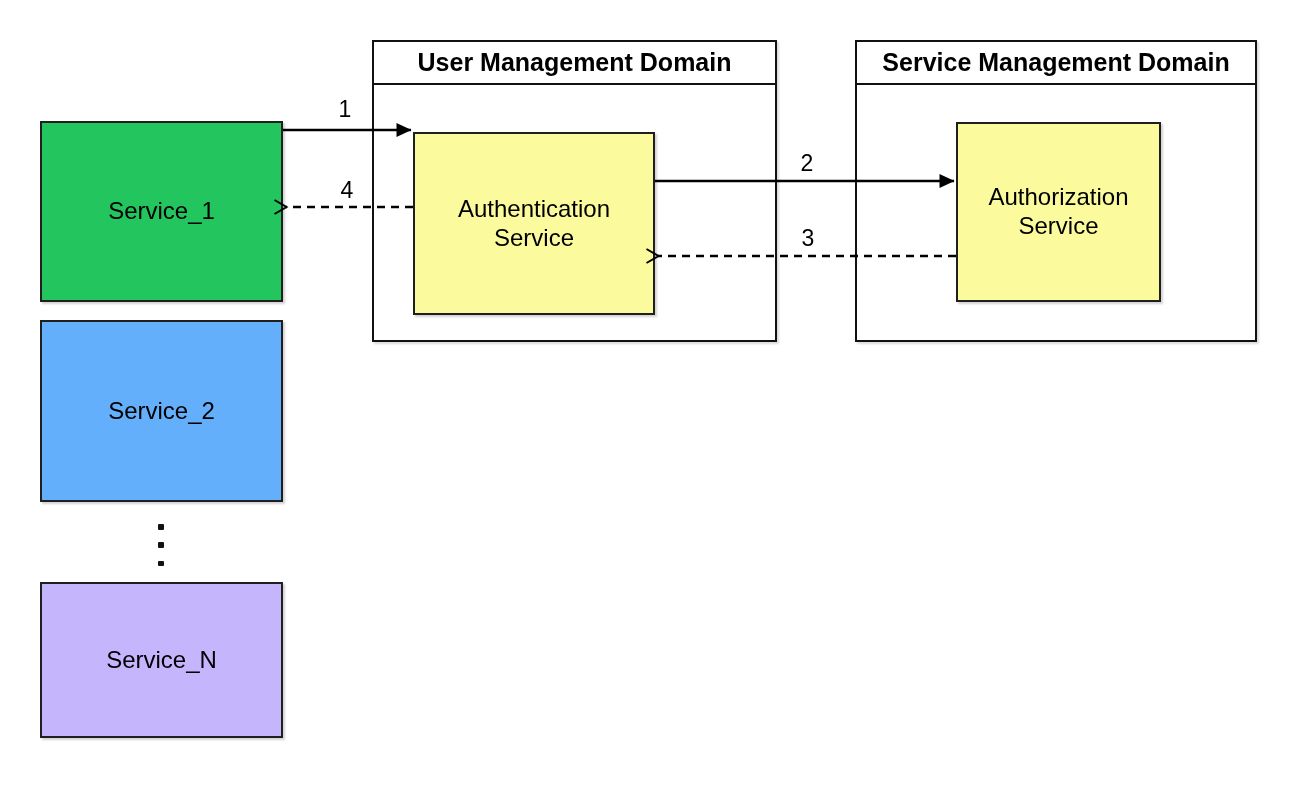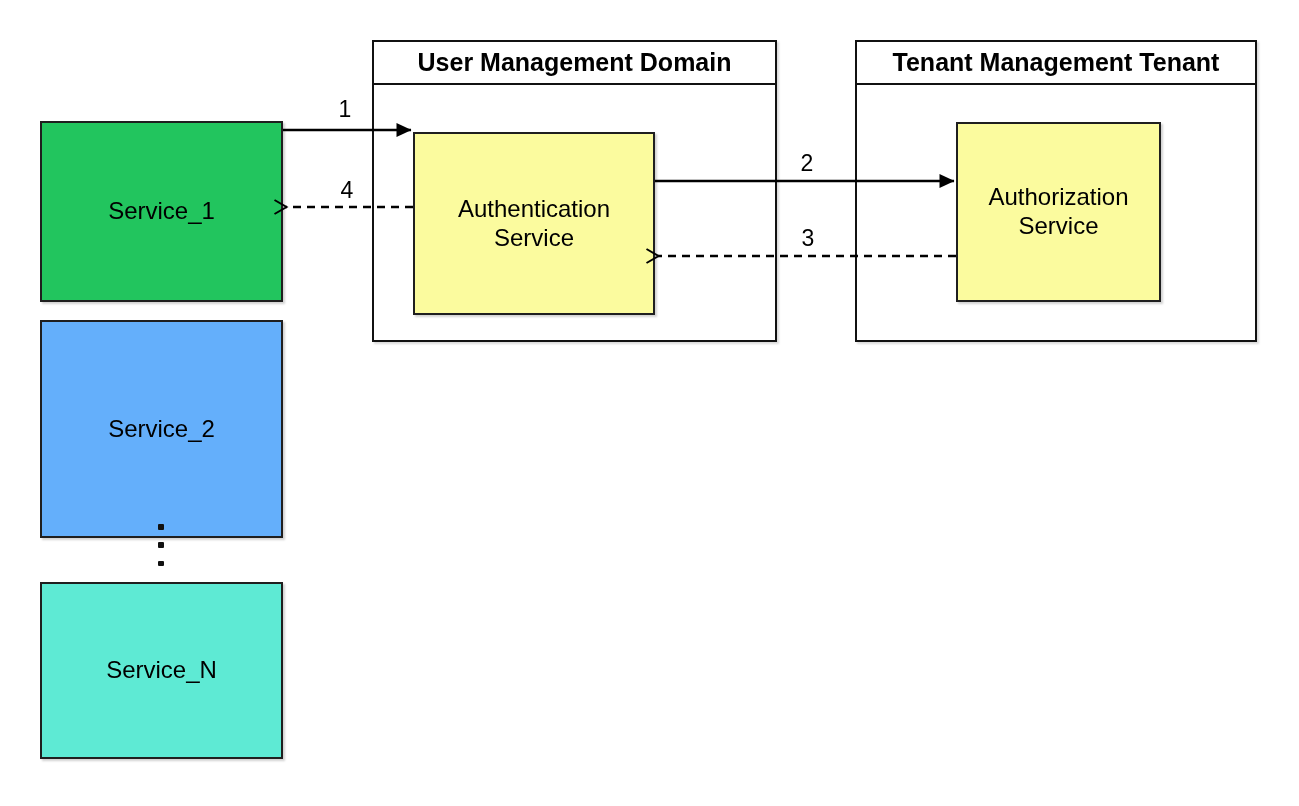--- a/index.html
+++ b/index.html
@@ -25,22 +25,22 @@
     justify-content: center;
     text-align: center;
     color: #000000;
     font-size: 24px;
     line-height: 1.2;
     box-shadow: 2px 2px 2px rgba(0,0,0,0.18);
   }
   .box .lbl { white-space: pre-line; }
   
   .svc1 { left: 40px;  top: 121px; width: 243px; height: 181px; background: #22c55e; }
-  .svc2 { left: 40px;  top: 320px; width: 243px; height: 218px; background: #64AFFB; }
-  .svcN { left: 40px;  top: 582px; width: 243px; height: 177px; background: #5eead4; }
+  .svc2 { left: 40px;  top: 320px; width: 243px; height: 182px; background: #64AFFB; }
+  .svcN { left: 40px;  top: 582px; width: 243px; height: 156px; background: #c4b5fd; }
   
   .auth  { left: 413px; top: 120px; width: 242px; height: 183px; background: #FBFB9E; margin-top: 12px; }
   .authz { left: 956px; top: 122px; width: 205px; height: 180px; background: #FBFB9E; }
   
   .domain {
     position: absolute;
     border: 2px solid #111111;
     box-sizing: border-box;
     background: #ffffff;
     box-shadow: 2px 2px 2px rgba(0,0,0,0.15);
@@ -121,21 +121,21 @@
 
   <div class="domain umd">
     <div class="domain-title">User Management Domain</div>
   </div>
   <div class="box auth">
     <span class="lbl">Authentication
 Service</span>
   </div>
 
   <div class="domain tmd">
-    <div class="domain-title">Tenant Management Tenant</div>
+    <div class="domain-title">Service Management Domain</div>
   </div>
   <div class="box authz">
     <span class="lbl">Authorization
 Service</span>
   </div>
 
   <svg class="arrows" viewBox="0 0 1299 806" xmlns="http://www.w3.org/2000/svg">
     <defs>
       <marker id="head-filled" markerUnits="userSpaceOnUse" markerWidth="20" markerHeight="18" refX="15.5" refY="8" orient="auto">
         <path d="M1,1 L16,8 L1,15 Z" fill="#000000"></path>

